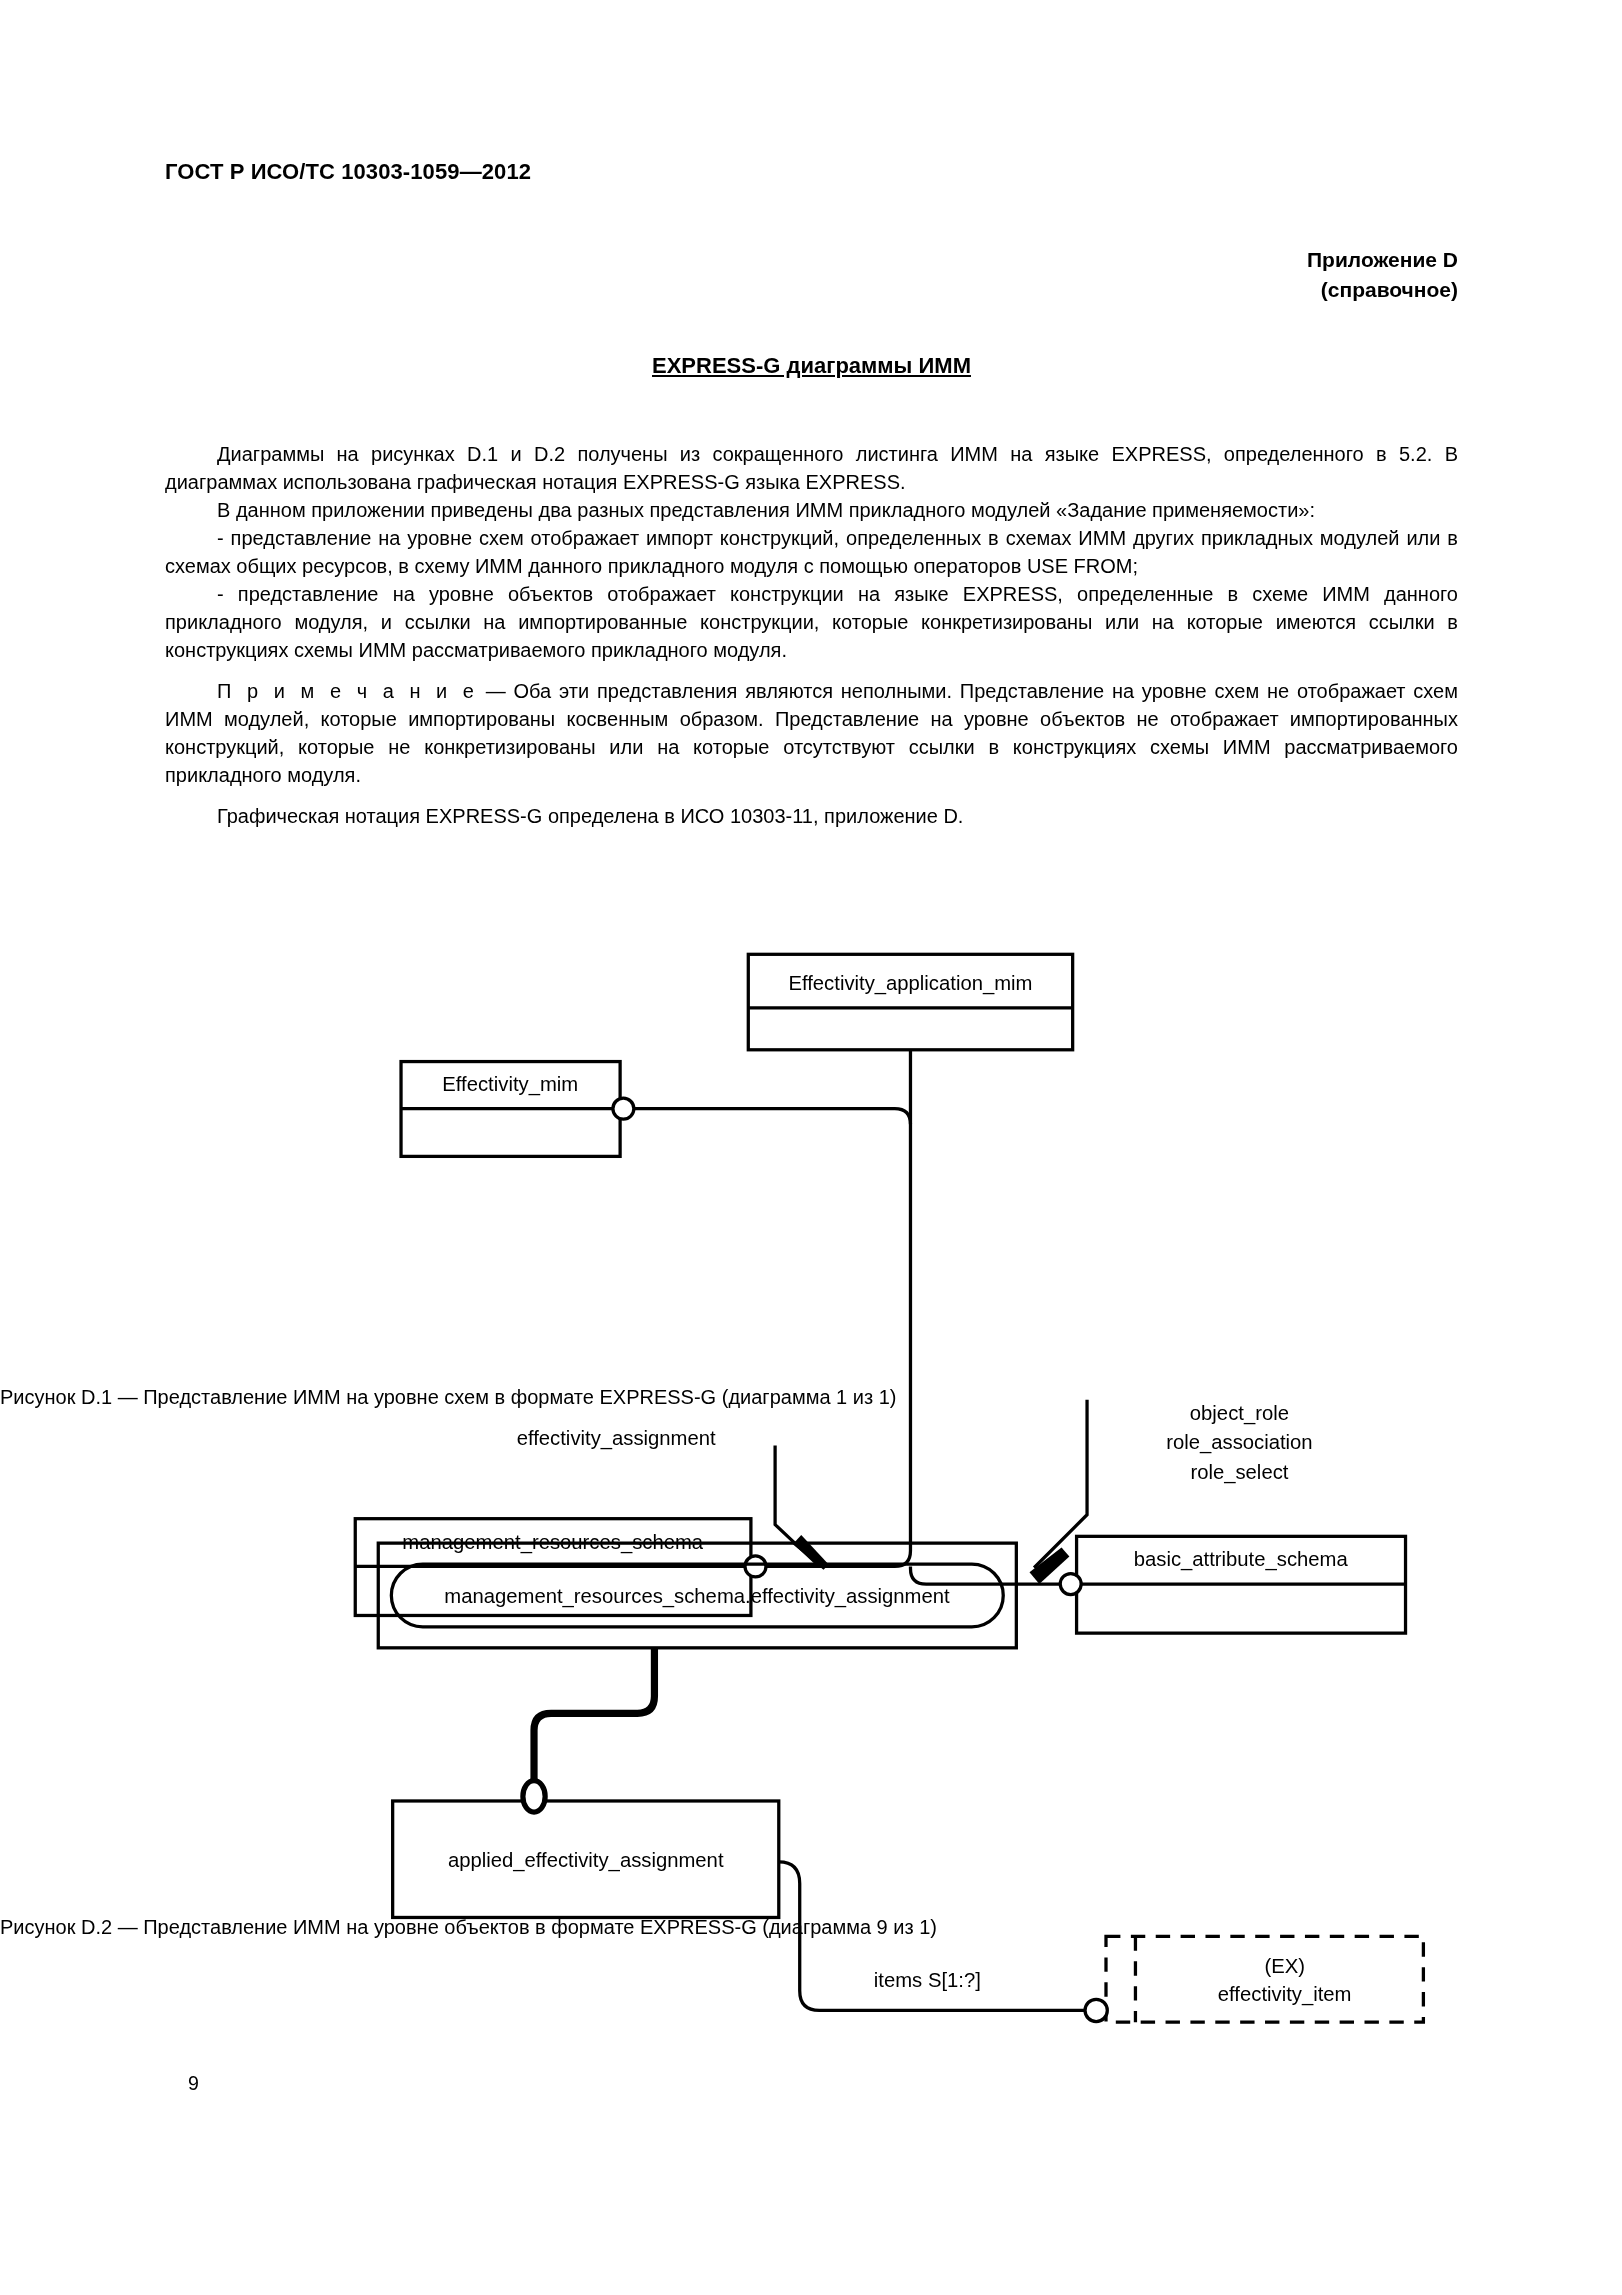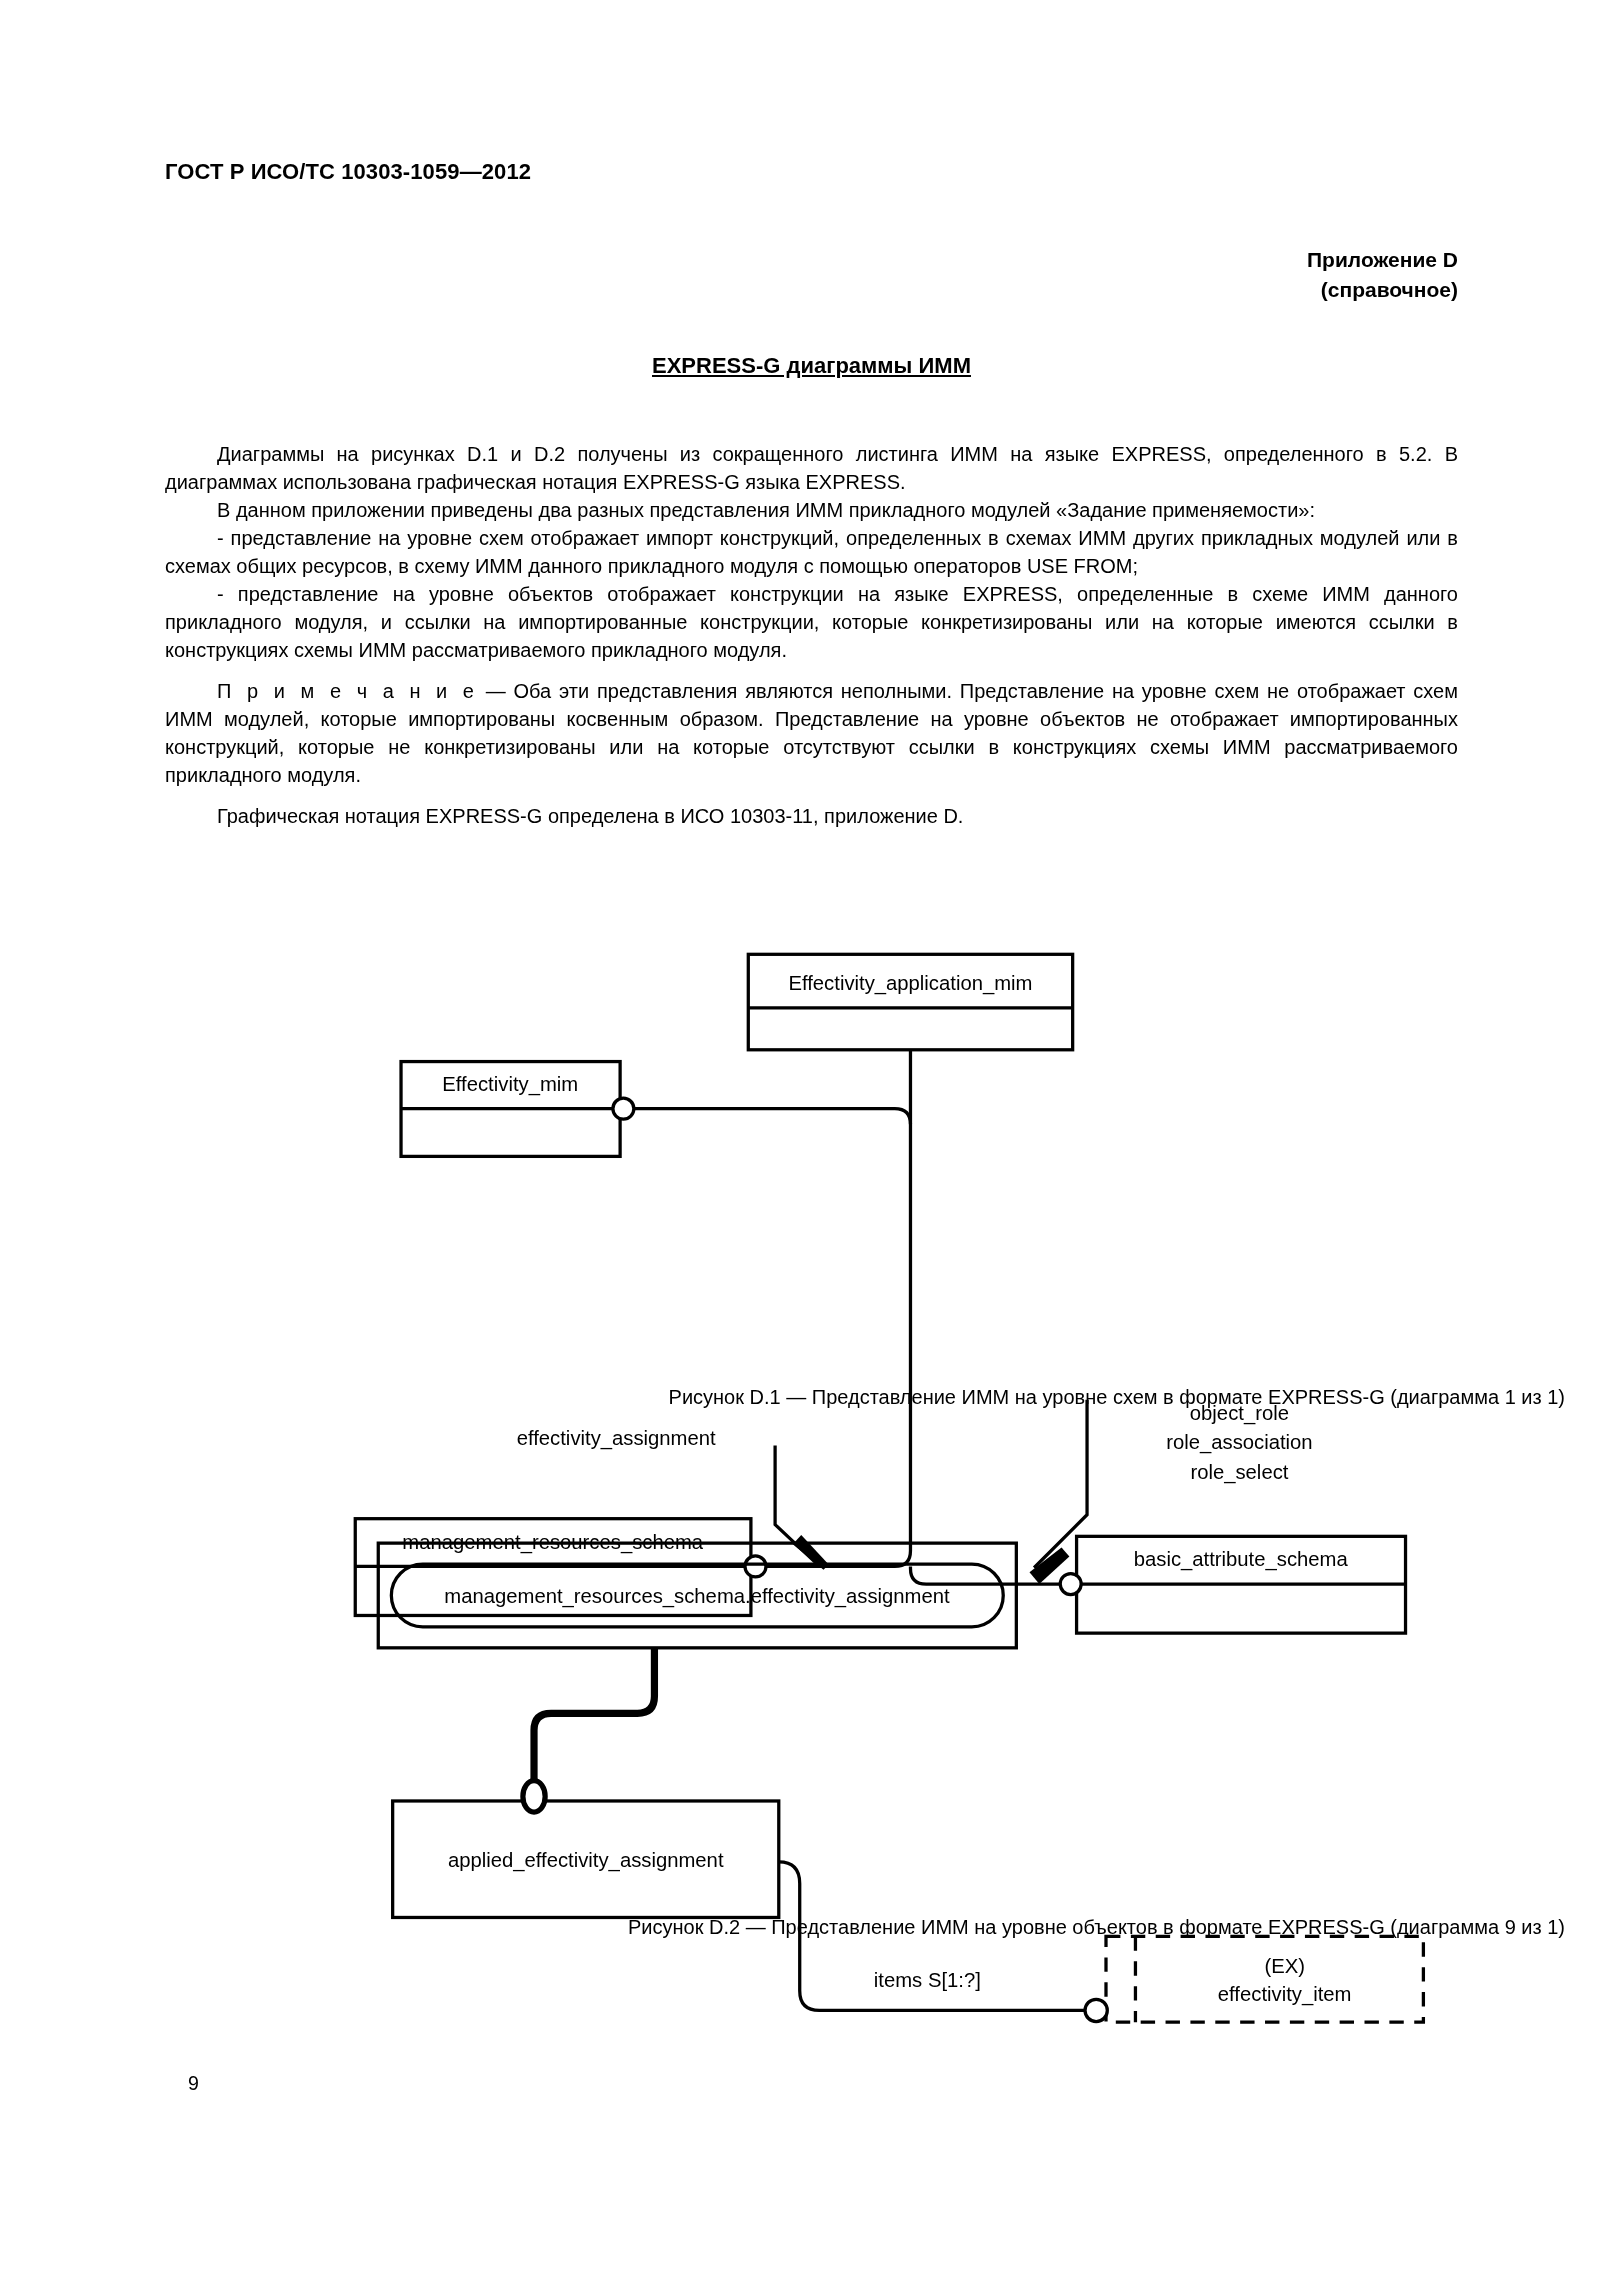--- a/index.html
+++ b/index.html
@@ -38,21 +38,21 @@
     text-align:justify;
   }
   .body p{margin:0;}
   .body p.ind{text-indent:52px;}
   .body p.gap{margin-top:13px;}
   .note .sp{letter-spacing:3.9px;margin-top:25px;}
 
   
   .figure{position:absolute;left:0;width:1623px;}
   .fig-caption{
-    position:absolute;width:1565px;text-align:right;
+    position:absolute;width:1565px;text-align:left;
     font-size:20px;
   }
   svg{display:block;overflow:visible;}
 
   
   .folio{
     position:absolute;left:188px;top:2072px;
     font-size:19.6px;
   }
 </style>

